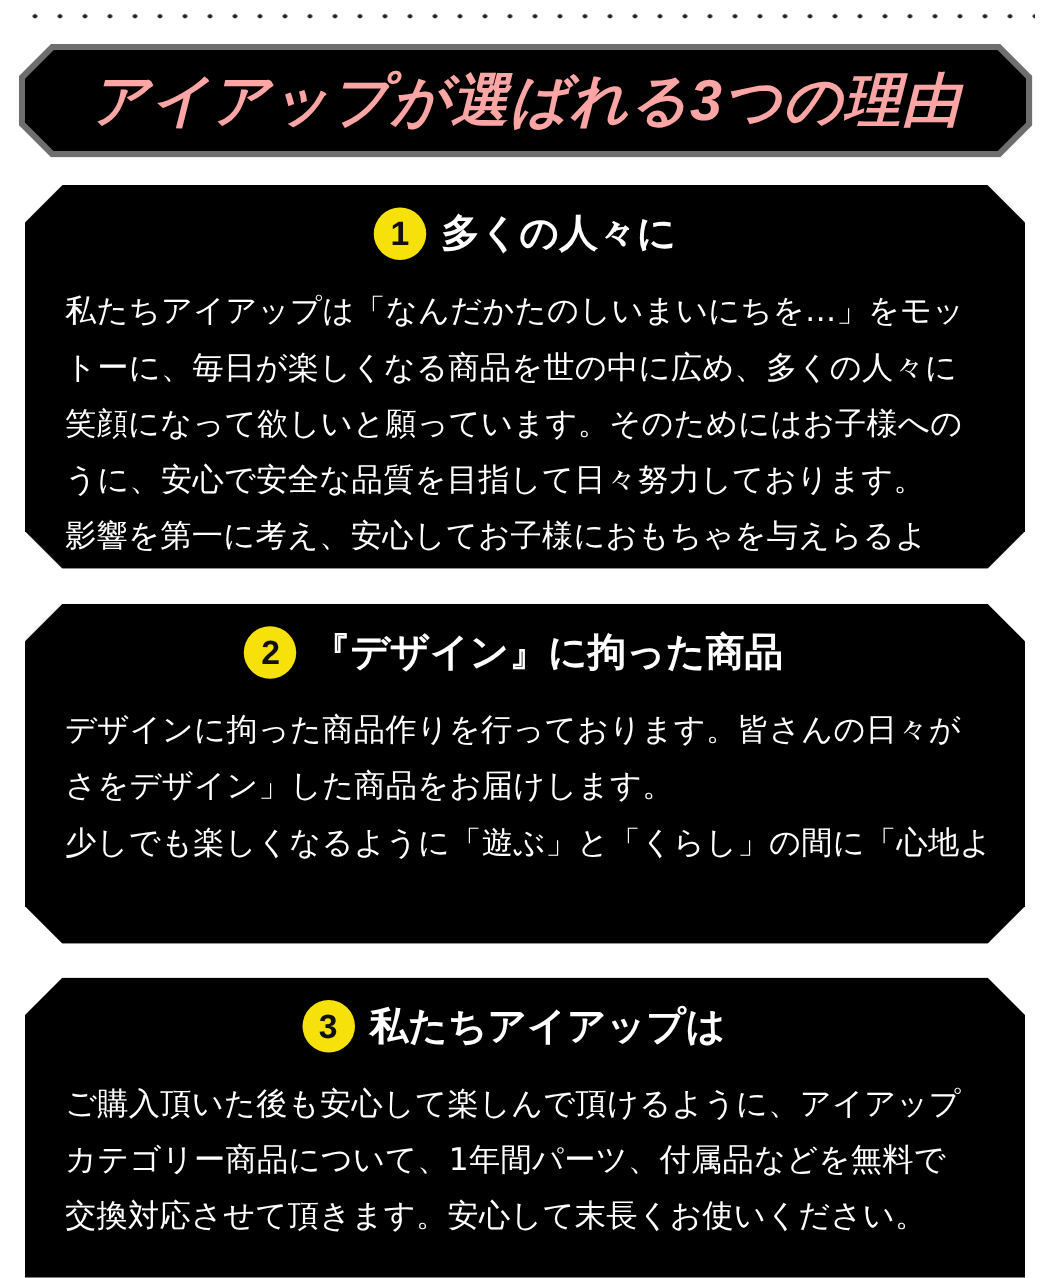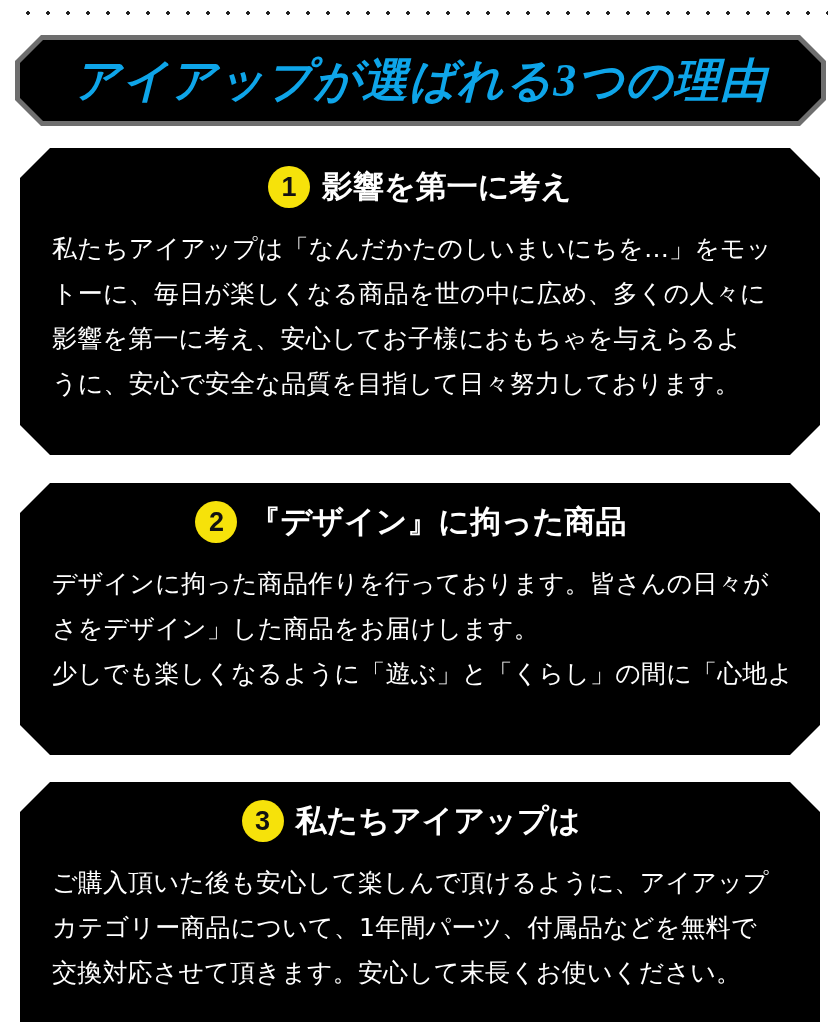--- a/index.html
+++ b/index.html
@@ -9,21 +9,21 @@
   .dots { position: absolute; top: 10px; left: 18px; width: 810px; height: 6px;
           background-image: radial-gradient(circle, #222 1.6px, transparent 2px);
           background-size: 20px 6px; background-repeat: repeat-x; }
 
   .banner-outer { position: absolute; left: 15px; top: 35px; width: 811px; height: 91px;
                   background: #6e6e6e;
                   clip-path: polygon(26px 0, calc(100% - 26px) 0, 100% 26px, 100% calc(100% - 26px), calc(100% - 26px) 100%, 26px 100%, 0 calc(100% - 26px), 0 26px); }
   .banner-inner { position: absolute; left: 5px; top: 5px; right: 5px; bottom: 5px; background: #000;
                   clip-path: polygon(23px 0, calc(100% - 23px) 0, 100% 23px, 100% calc(100% - 23px), calc(100% - 23px) 100%, 23px 100%, 0 calc(100% - 23px), 0 23px);
                   display: flex; align-items: center; justify-content: center; }
-  .banner-title { color: #0ea5e9; font-family: Liberation Serif, serif; font-weight: bold;
+  .banner-title { color: #fca5a5; font-family: Liberation Sans, sans-serif; font-weight: bold;
                   font-size: 46px; letter-spacing: 1px; font-style: italic; text-align: right; }
 
   .panel { position: absolute; left: 20px; width: 800px; background: #000;
            clip-path: polygon(30px 0, calc(100% - 30px) 0, 100% 30px, 100% calc(100% - 30px), calc(100% - 30px) 100%, 30px 100%, 0 calc(100% - 30px), 0 30px); }
   .panel.p1 { top: 148px; height: 307px; }
   .panel.p2 { top: 483px; height: 272px; }
   .panel.p3 { top: 782px; height: 300px;
               clip-path: polygon(30px 0, calc(100% - 30px) 0, 100% 30px, 100% 100%, 0 100%, 0 30px); }
 
   .heading { position: absolute; top: 18px; left: 0; right: 0; display: flex; align-items: center; justify-content: center;
@@ -45,27 +45,28 @@
 
 <div class="banner-outer">
   <div class="banner-inner">
     <span class="banner-title">アイアップが選ばれる3つの理由</span>
   </div>
 </div>
 
 <section class="panel p1">
   <div class="heading">
     <span class="num">1</span>
-    <span>影響を第一に考え</span>
+    <span>多くの人々に</span>
   </div>
   <div class="body">
     <span class="line">私たちアイアップは「なんだかたのしいまいにちを…」をモッ</span>
     <span class="line">トーに、毎日が楽しくなる商品を世の中に広め、多くの人々に</span>
+    <span class="line">笑顔になって欲しいと願っています。そのためにはお子様への</span>
+    <span class="line">うに、安心で安全な品質を目指して日々努力しております。</span>
     <span class="line">影響を第一に考え、安心してお子様におもちゃを与えらるよ</span>
-    <span class="line">うに、安心で安全な品質を目指して日々努力しております。</span>
   </div>
 </section>
 
 <section class="panel p2">
   <div class="heading">
     <span class="num">2</span>
     <span>『デザイン』に拘った商品</span>
   </div>
   <div class="body">
     <span class="line">デザインに拘った商品作りを行っております。皆さんの日々が</span>

